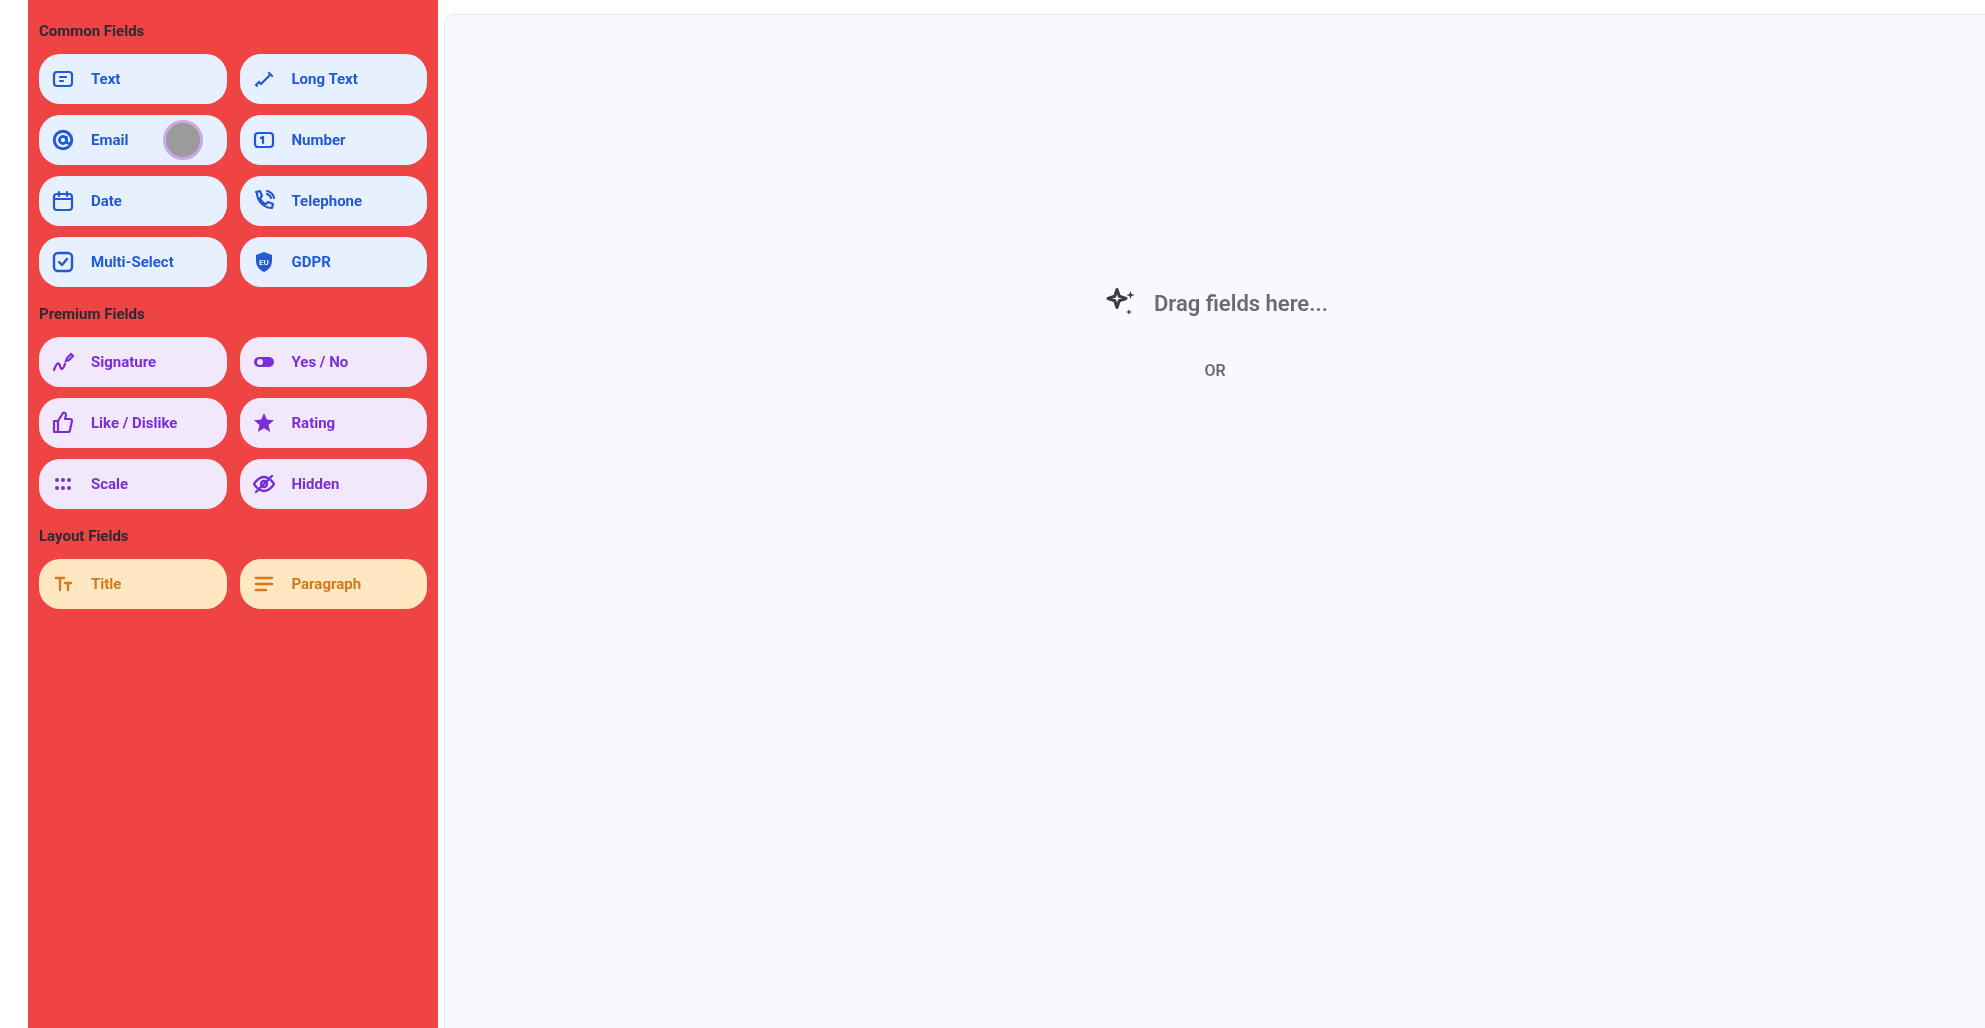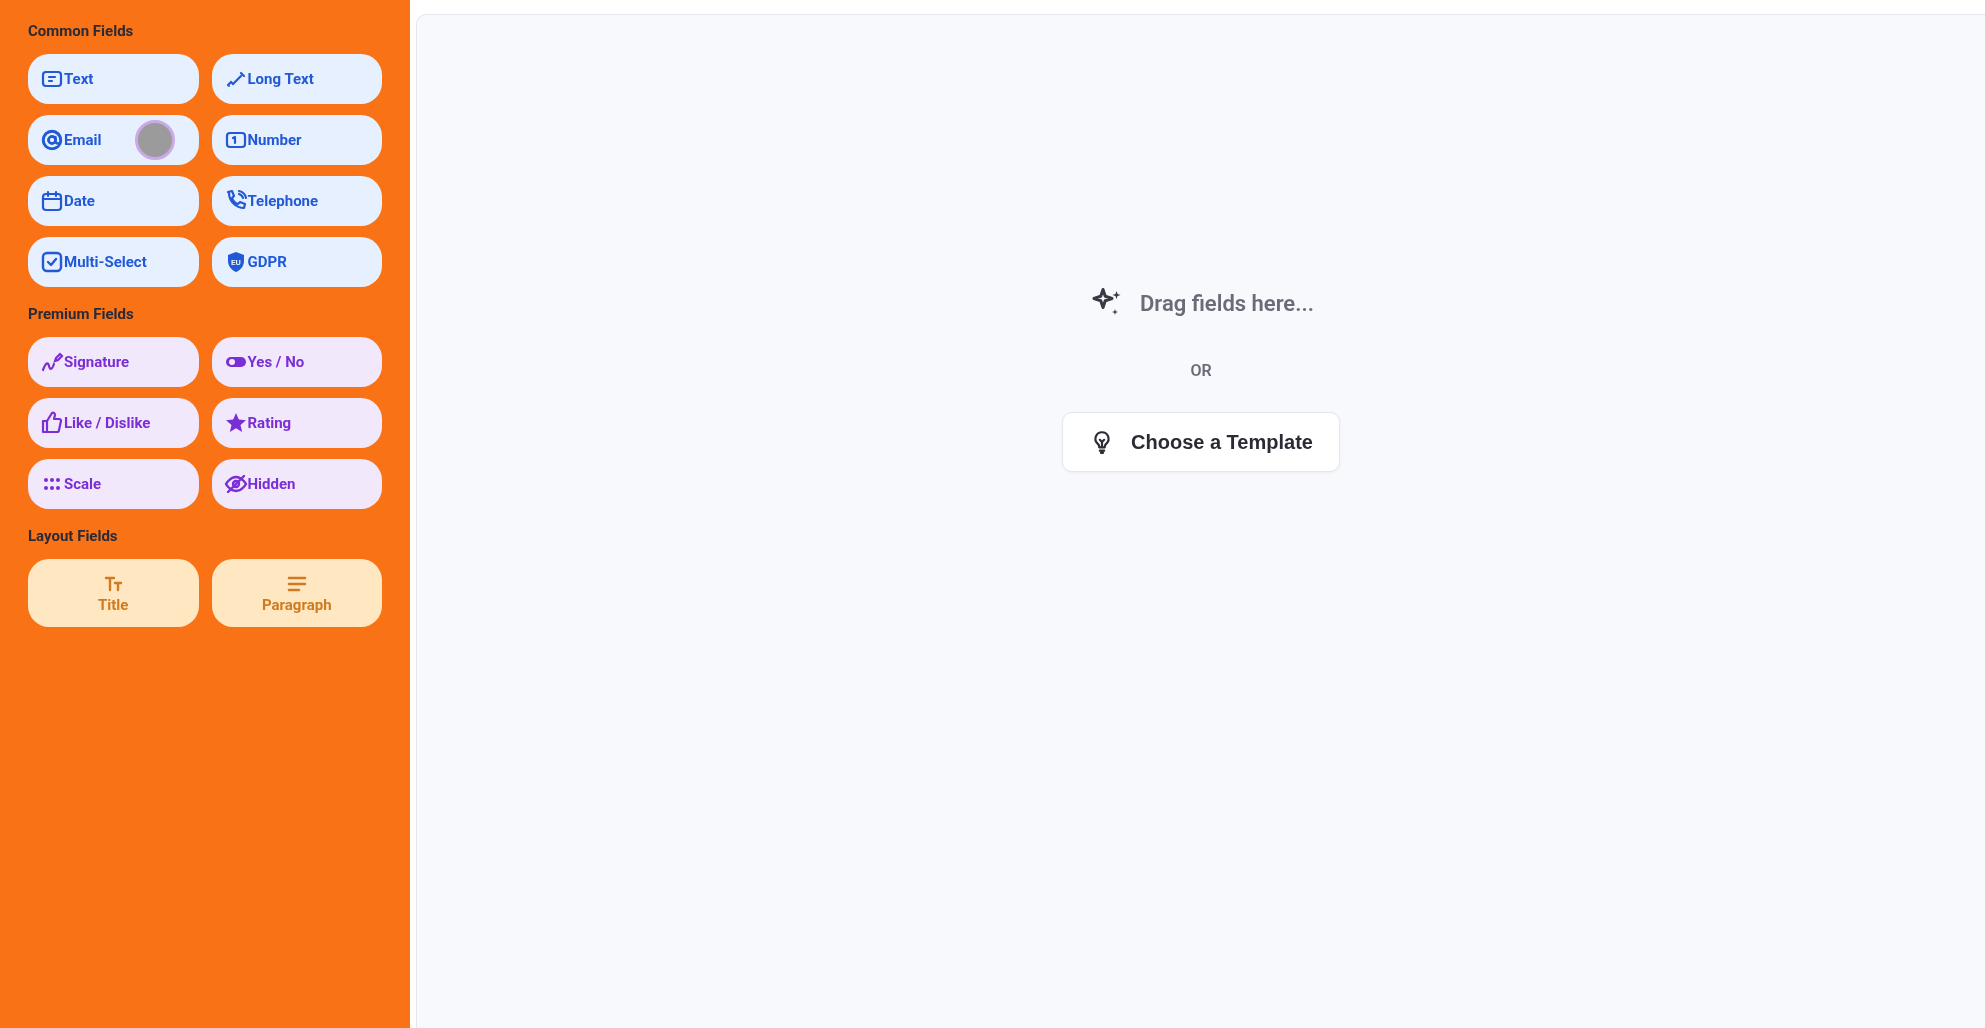--- a/index.html
+++ b/index.html
@@ -5,62 +5,62 @@
 * { margin: 0; padding: 0; box-sizing: border-box; }
 body {
   font-family: -apple-system, BlinkMacSystemFont, "Segoe UI", Roboto, Helvetica, Arial, sans-serif;
   background: #ffffff;
   display: flex;
   height: 100vh;
   overflow: hidden;
 }
 .sidebar {
   width: 410px;
-  padding: 22px 28px;
+  padding: 22px 11px;
   overflow-y: auto;
-  background: #f97316;
+  background: #ef4444;
+  margin-left: 28px;
 }
 .section-header {
   font-size: 15px;
   font-weight: 700;
   color: #2b2a35;
   margin-bottom: 14px;
   margin-top: 0;
 }
 .section-header.after {
   margin-top: 18px;
 }
 .field-grid {
   display: grid;
   grid-template-columns: 1fr 1fr;
   gap: 11px 13px;
 }
 .field-tile {
   display: flex;
   align-items: center;
-  gap: 0;
+  gap: 16px;
   padding: 13px 12px;
   border-radius: 21px;
   cursor: pointer;
   font-weight: 700;
   font-size: 15px;
   position: relative;
 }
 .field-tile.common {
   background: #e6f0ff;
   color: #2159d6;
 }
 .field-tile.premium {
   background: #f2e8fc;
   color: #7a2ed6;
 }
 .field-tile.layout {
   background: #ffe7c2;
   color: #d17a1f;
-  flex-direction: column;
 }
 .field-tile .icon {
   width: 24px;
   height: 24px;
   flex-shrink: 0;
   display: flex;
   align-items: flex-start;
   justify-content: center;
   text-decoration: underline;
 }
@@ -333,25 +333,14 @@
       <svg viewBox="0 0 24 24" fill="none" stroke="currentColor" stroke-width="2">
           <path d="M10 3l1.5 4.5L16 9l-4.5 1.5L10 15l-1.5-4.5L4 9l4.5-1.5L10 3z" stroke-linejoin="round"></path>
           <path d="M19 4l.7 2 2 .7-2 .7-.7 2-.7-2-2-.7 2-.7.7-2zM18 16l.5 1.5 1.5.5-1.5.5-.5 1.5-.5-1.5-1.5-.5 1.5-.5.5-1.5z" fill="currentColor" stroke="none"></path>
         </svg>
     </span>
     <span>Drag fields here...</span>
   </div>
 
   <div class="or-text">OR</div>
 
-  <button class="template-btn">
-    <span class="icon">
-      <svg viewBox="0 0 24 24" fill="none" stroke="currentColor" stroke-width="2">
-          <path d="M12 3a6 6 0 0 0-4 10.5c.8.8 1.5 1.8 1.5 3v.5h5v-.5c0-1.2.7-2.2 1.5-3A6 6 0 0 0 12 3z" stroke-linejoin="round"></path>
-          <path d="M10 20h4M11 22h2" stroke-linecap="round"></path>
-          <path d="M10 10l2 2 2-2" stroke-linecap="round" stroke-linejoin="round"></path>
-          <path d="M12 12v4" stroke-linecap="round"></path>
-        </svg>
-    </span>
-    <span>Choose a Template</span>
-  </button>
 
 </div>
 
 </body></html>

